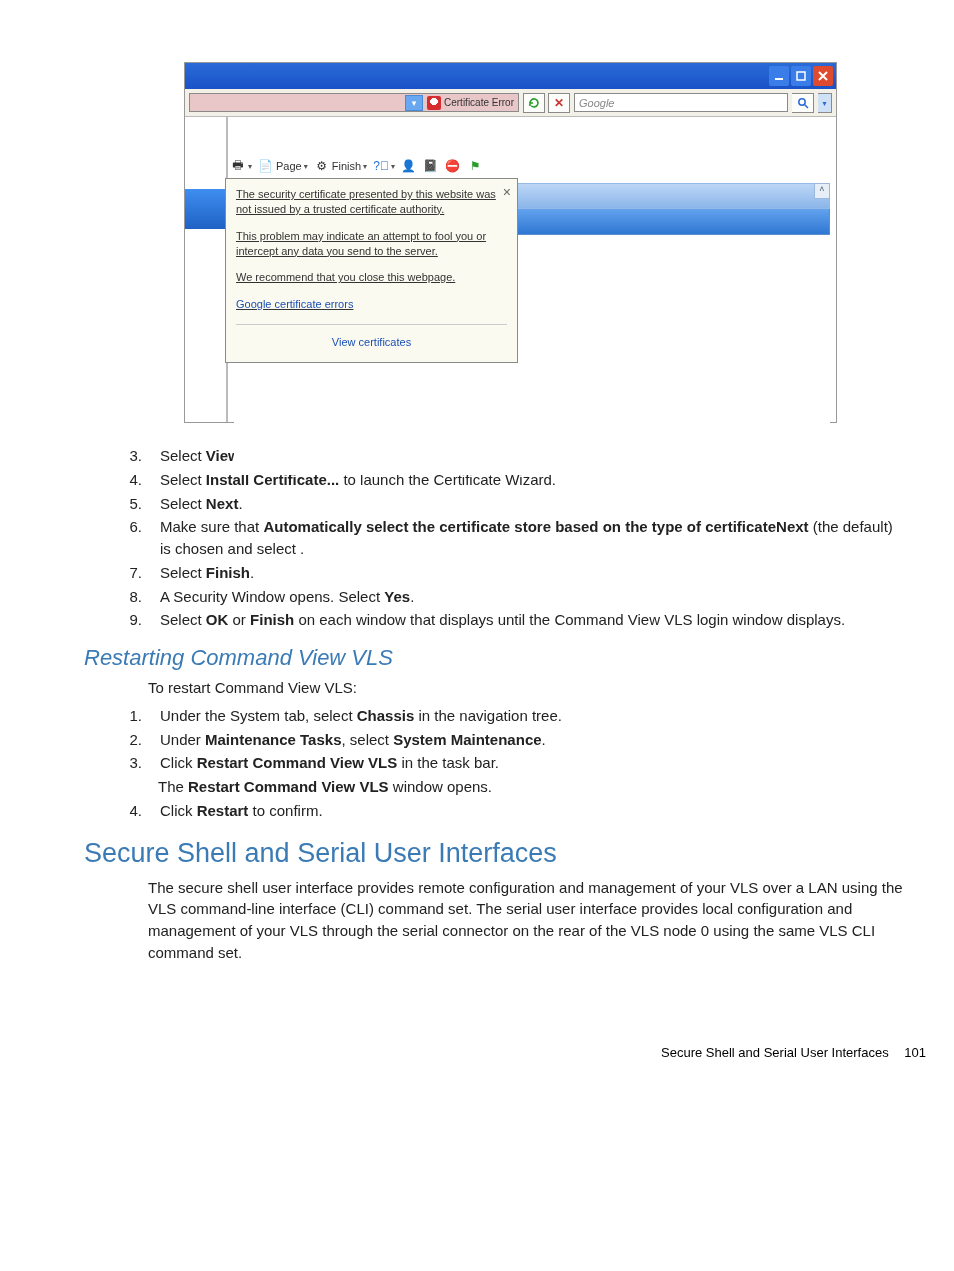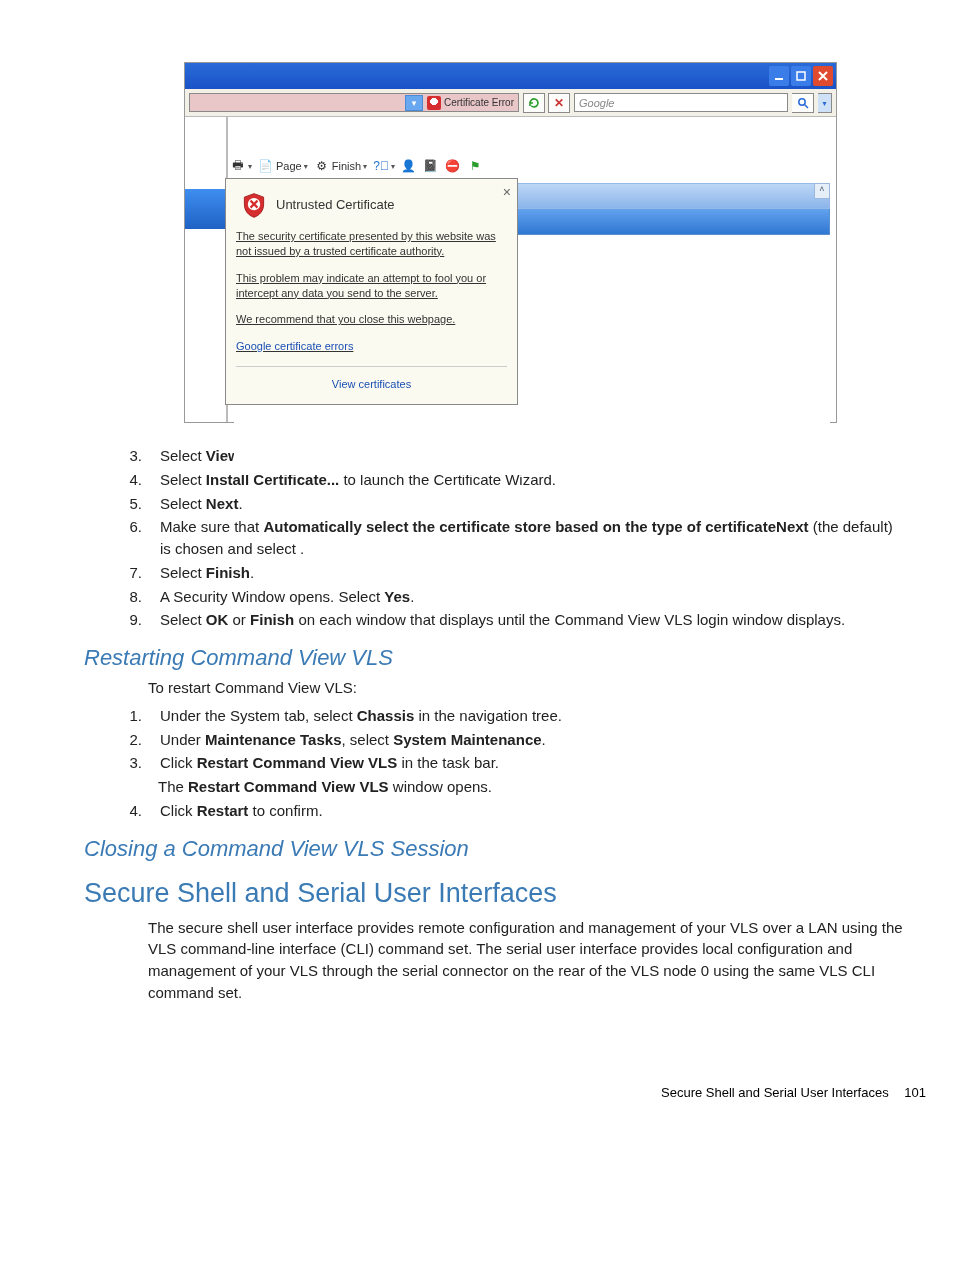--- a/index.html
+++ b/index.html
@@ -361,30 +361,20 @@
             <div class="scroll-up">˄</div>
             <div class="band-top"></div>
             <div class="band-sel"></div>
           </div>
         </div>
       </div>
     </div>
 
     <div class="popup">
       <div class="close-x">×</div>
-      <div class="popup-title">
-        <span class="shield-big">
-          <svg viewBox="0 0 32 32">
-            <path d="M16 3 L27 7 V15 C27 23 22 28 16 30 C10 28 5 23 5 15 V7 Z" fill="#d62e2e" stroke="#9c1717" stroke-width="1"></path>
-            <circle cx="16" cy="15" r="7" fill="#fff"></circle>
-            <path d="M12 11 L20 19 M20 11 L12 19" stroke="#d62e2e" stroke-width="2.5"></path>
-          </svg>
-        </span>
-        <span>Untrusted Certificate</span>
-      </div>
       <p>The security certificate presented by this website was not issued by a trusted certificate authority.</p>
       <p>This problem may indicate an attempt to fool you or intercept any data you send to the server.</p>
       <p>We recommend that you close this webpage.</p>
       <p><span class="link">Google certificate errors</span></p>
       <div class="view-cert">View certificates</div>
     </div>
   </div>
 
   <div class="doc">
     <ol class="ol" id="list-a">
@@ -433,21 +423,20 @@
           <span class="num">3.</span>
           <span class="body">Click <span class="b">Restart Command View VLS</span> in the task bar.</span>
         </li>
         <div class="sub-indent">The <span class="b">Restart Command View VLS</span> window opens.</div>
         <li>
           <span class="num">4.</span>
           <span class="body">Click <span class="b">Restart</span> to confirm.</span>
         </li>
       </ol>
 
-    <div class="h2">Closing a Command View VLS Session</div>
 
     <div class="h1">Secure Shell and Serial User Interfaces</div>
     <div class="para-full">The secure shell user interface provides remote configuration and management of your VLS over a LAN using the VLS command-line interface (CLI) command set. The serial user interface provides local configuration and management of your VLS through the serial connector on the rear of the VLS node 0 using the same VLS CLI command set.</div>
   </div>
 
   <div class="footer">
     <span>Secure Shell and Serial User Interfaces</span>
     <span class="pn">101</span>
   </div>
 

